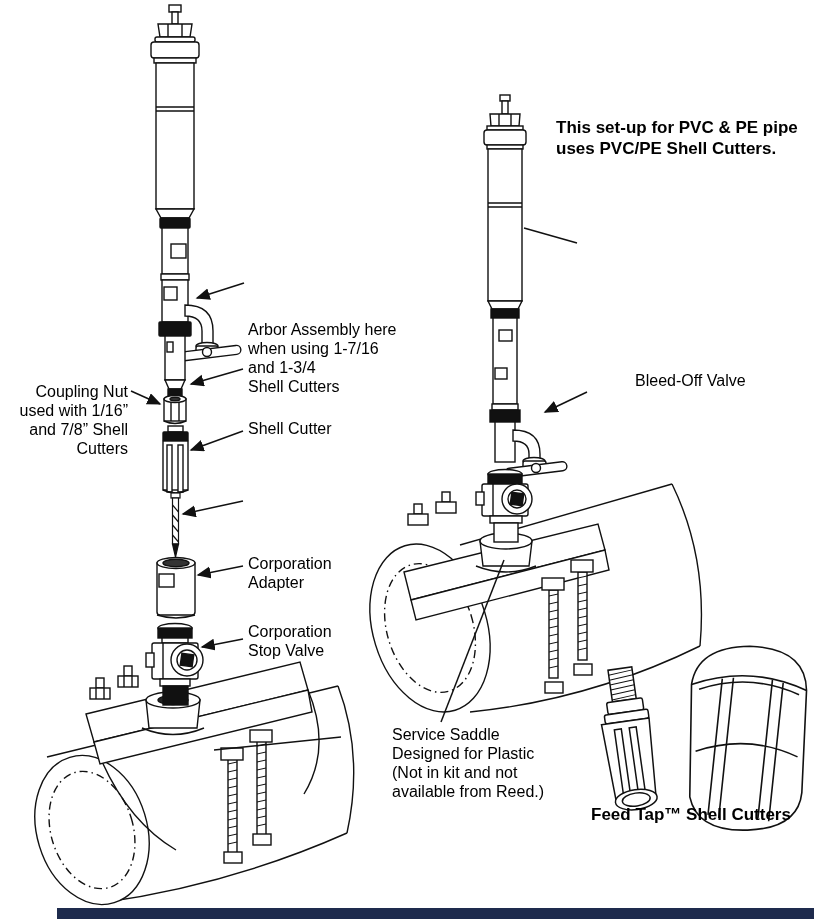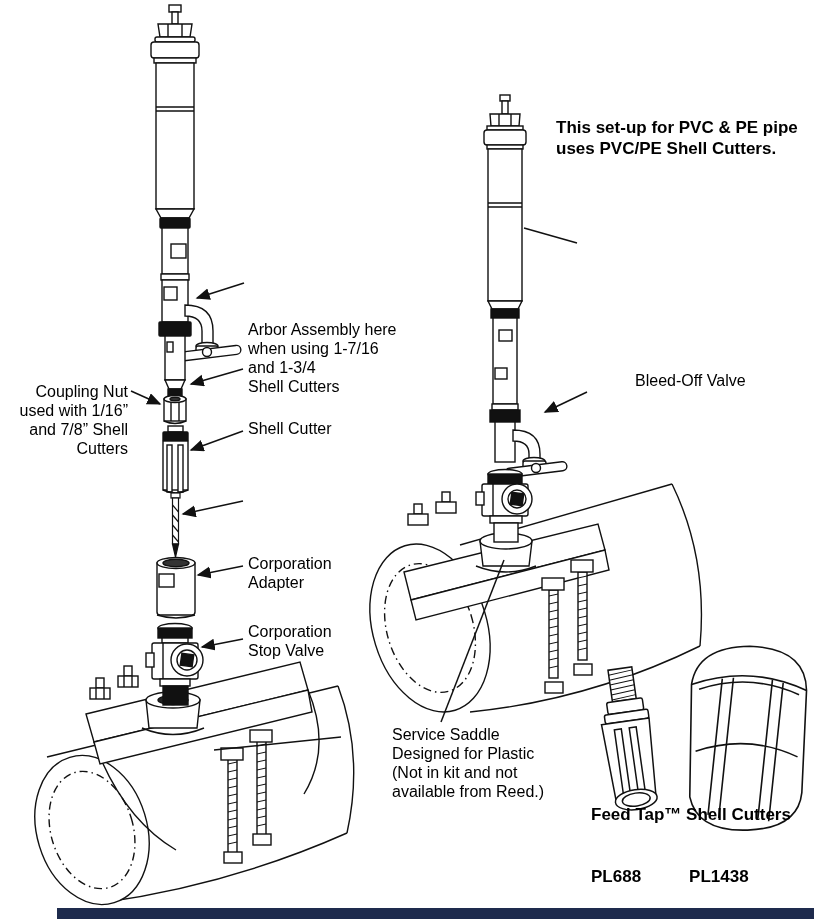--- a/index.html
+++ b/index.html
@@ -272,19 +272,15 @@
 
   <div class="label" style="left:591px;top:371px;margin-left:44px;">Bleed-Off Valve</div>
 
   <div class="label" style="left:356px;top:725px;margin-left:36px;">Service Saddle
 Designed for Plastic
 (Not in kit and not
 available from Reed.)</div>
 
   <div class="label bold" style="left:591px;top:804px;">Feed Tap™ Shell Cutters</div>
 
-  <div class="models" style="left:591px;top:866px;">
-    <span>PL688</span>
-    <span>PL1438</span>
-  </div>
 
   <div class="footer-bar" style="background: rgb(30, 43, 77);"></div>
 </div>
 
 </body></html>

